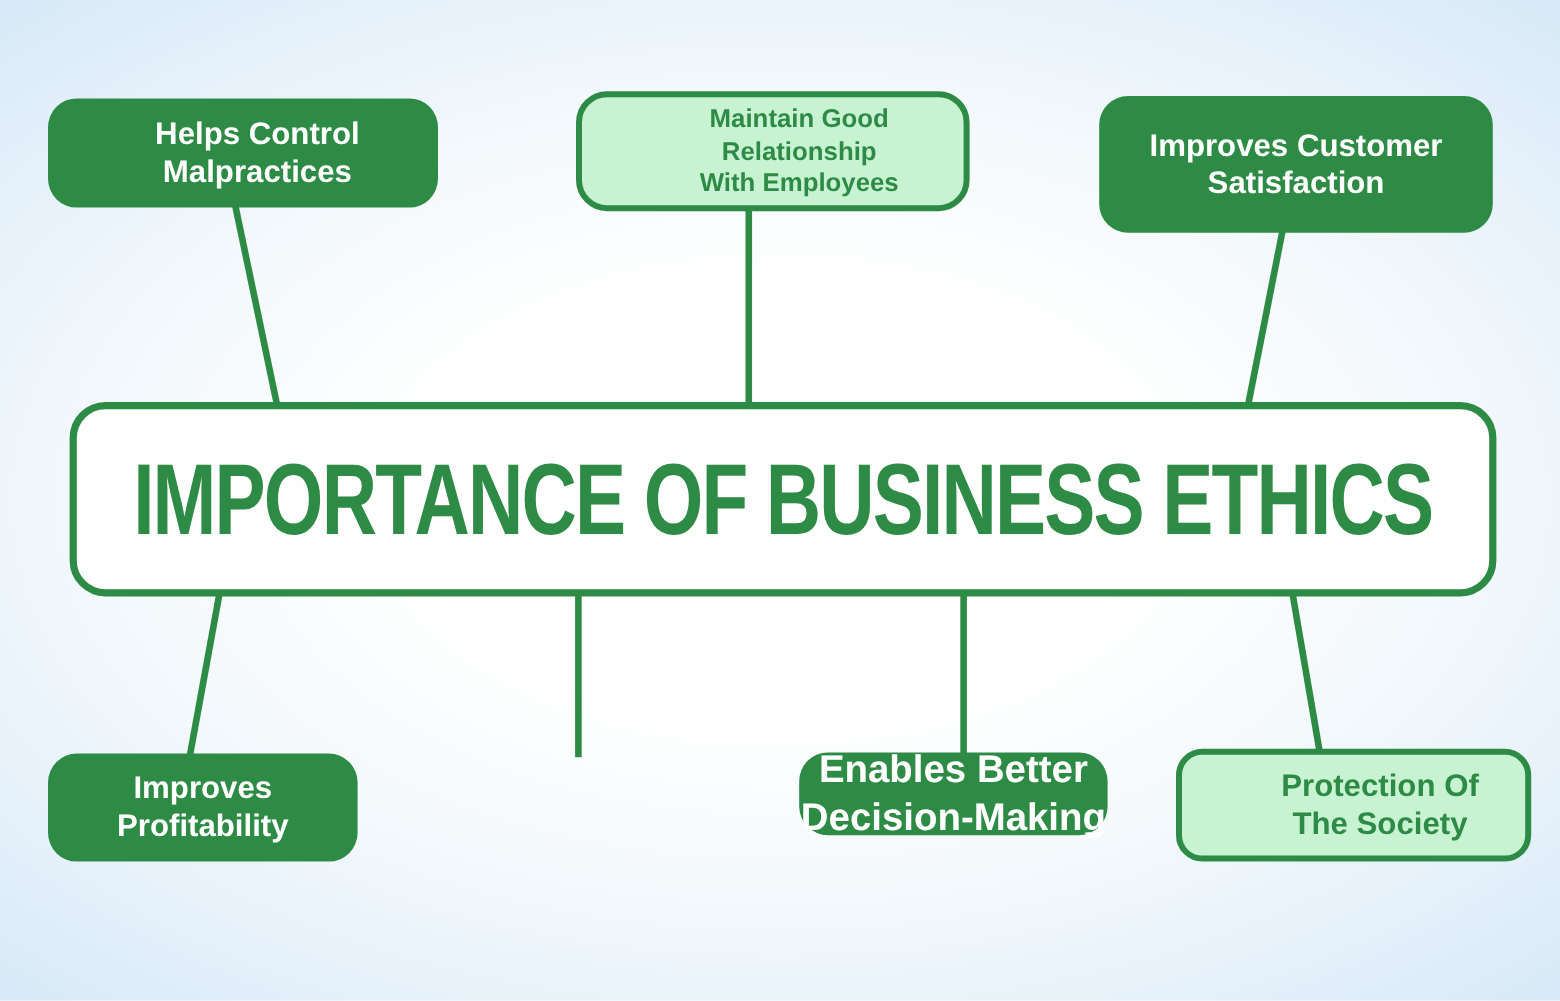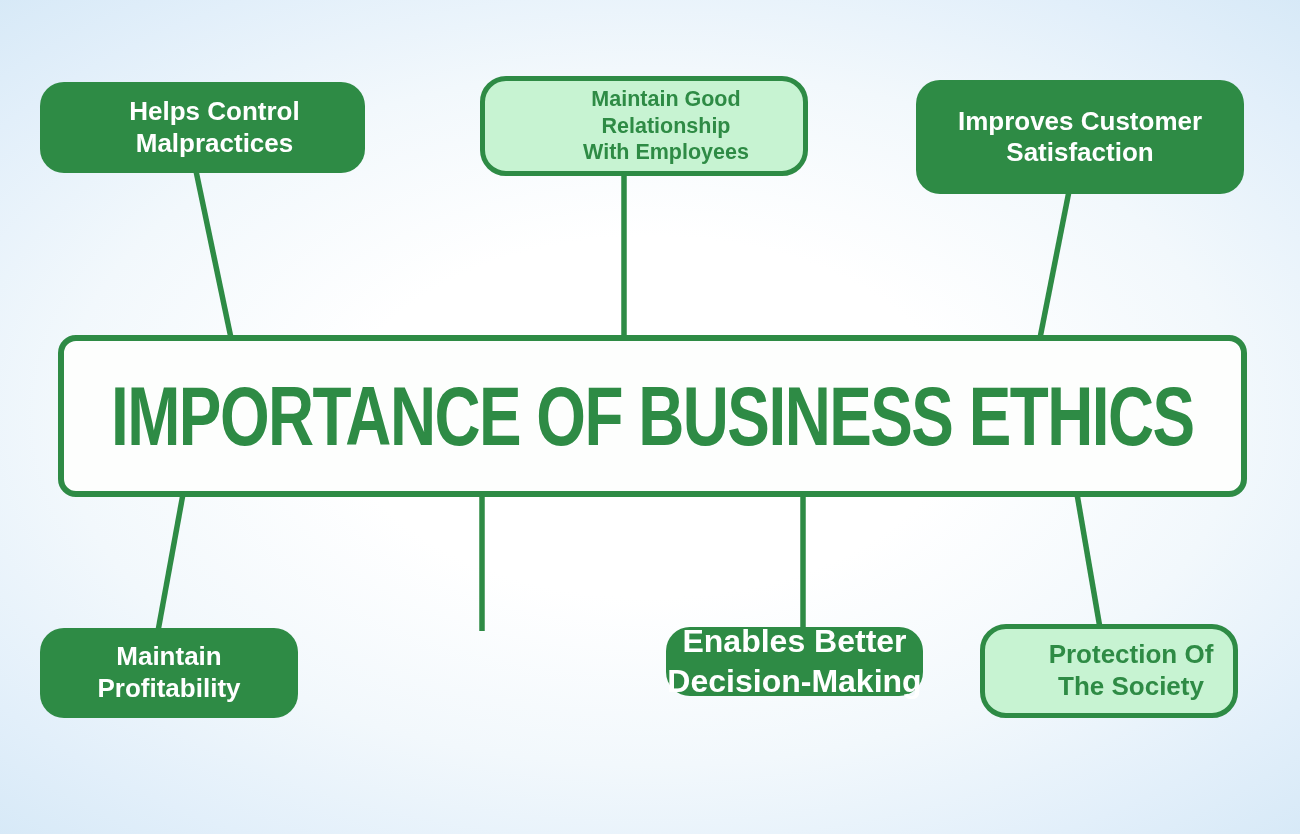--- a/index.html
+++ b/index.html
@@ -31,28 +31,28 @@
     border:5px solid #2E8B45;
     border-radius:26px;
     padding-left:44px;
   }
   .n0{left:40px;top:82px;width:325px;height:91px;font-size:26px;line-height:1.2;padding-left:24px;}
   .n1{left:480px;top:76px;width:328px;height:100px;font-size:21.5px;line-height:1.25;}
   .n2{left:916px;top:80px;width:328px;height:114px;font-size:26px;line-height:1.2;}
   .n3{left:40px;top:628px;width:258px;height:90px;font-size:26px;line-height:1.22;}
   .n4{left:352px;top:627px;width:259px;height:91px;font-size:26px;line-height:1.22;}
   .n5{left:666px;top:627px;width:257px;height:69px;font-size:32px;line-height:1.22;}
-  .n6{left:980px;top:624px;width:258px;height:94px;font-size:26px;line-height:1.22;}
+  .n6{left:980px;top:624px;width:296px;height:94px;font-size:26px;line-height:1.22;border-radius:22px;}
   .center-box{
     position:absolute;
     left:58px;top:335px;width:1189px;height:162px;
     box-sizing:border-box;
     background:#fdfefd;
     border:6px solid #2E8B45;
-    border-radius:18px;
+    border-radius:30px;
     display:flex;align-items:center;justify-content:center;
     overflow:hidden;
   }
   .center-title{
     color:#2E8B45;
     font-weight:bold;
     font-size:84px;
     letter-spacing:-2px;
     white-space:nowrap;
     transform:scaleX(0.76);
@@ -89,21 +89,21 @@
   <div class="node dark n2">
     <span class="lbl">Improves Customer
 Satisfaction</span>
   </div>
 
   <div class="center-box">
     <span class="center-title">IMPORTANCE OF BUSINESS ETHICS</span>
   </div>
 
   <div class="node dark n3">
-    <span class="lbl">Maintain
+    <span class="lbl">Improves
 Profitability</span>
   </div>
 
 
   <div class="node dark n5">
     <span class="lbl">Enables Better
 Decision-Making</span>
   </div>
 
   <div class="node light n6">

